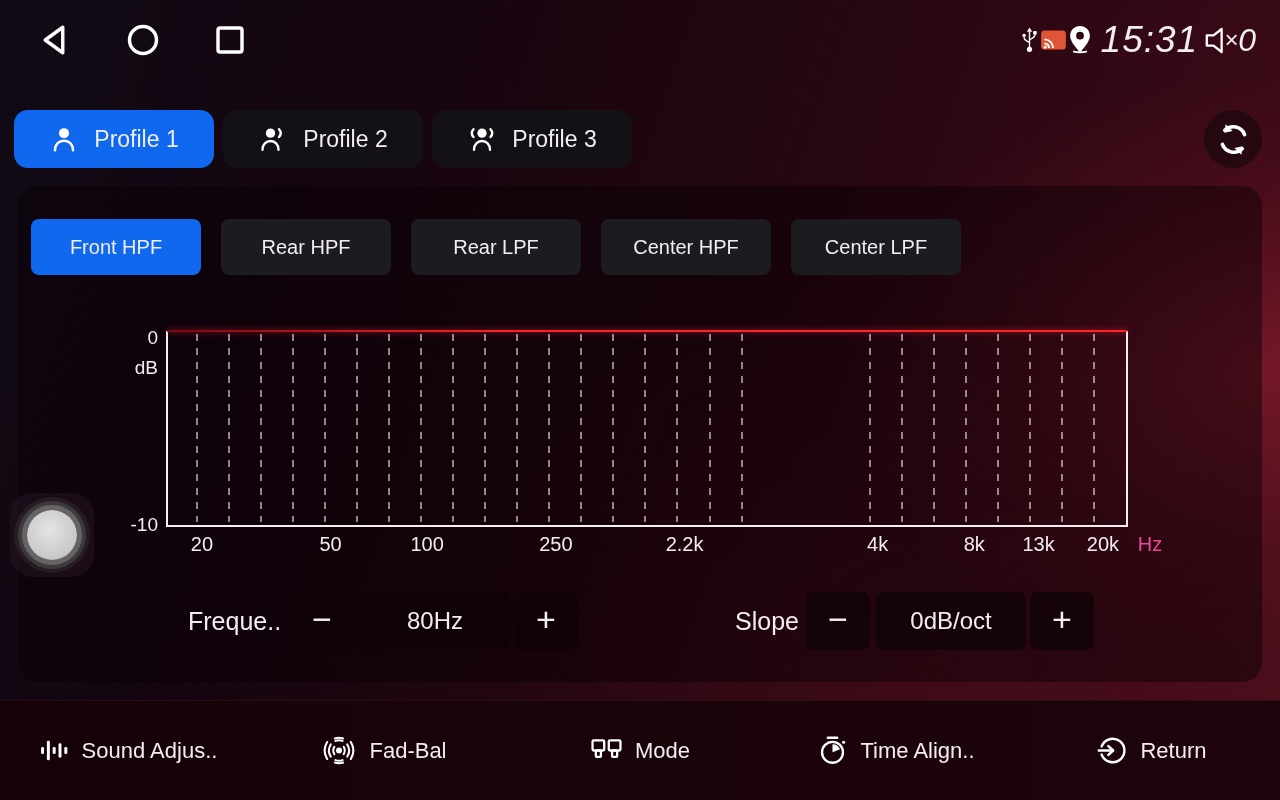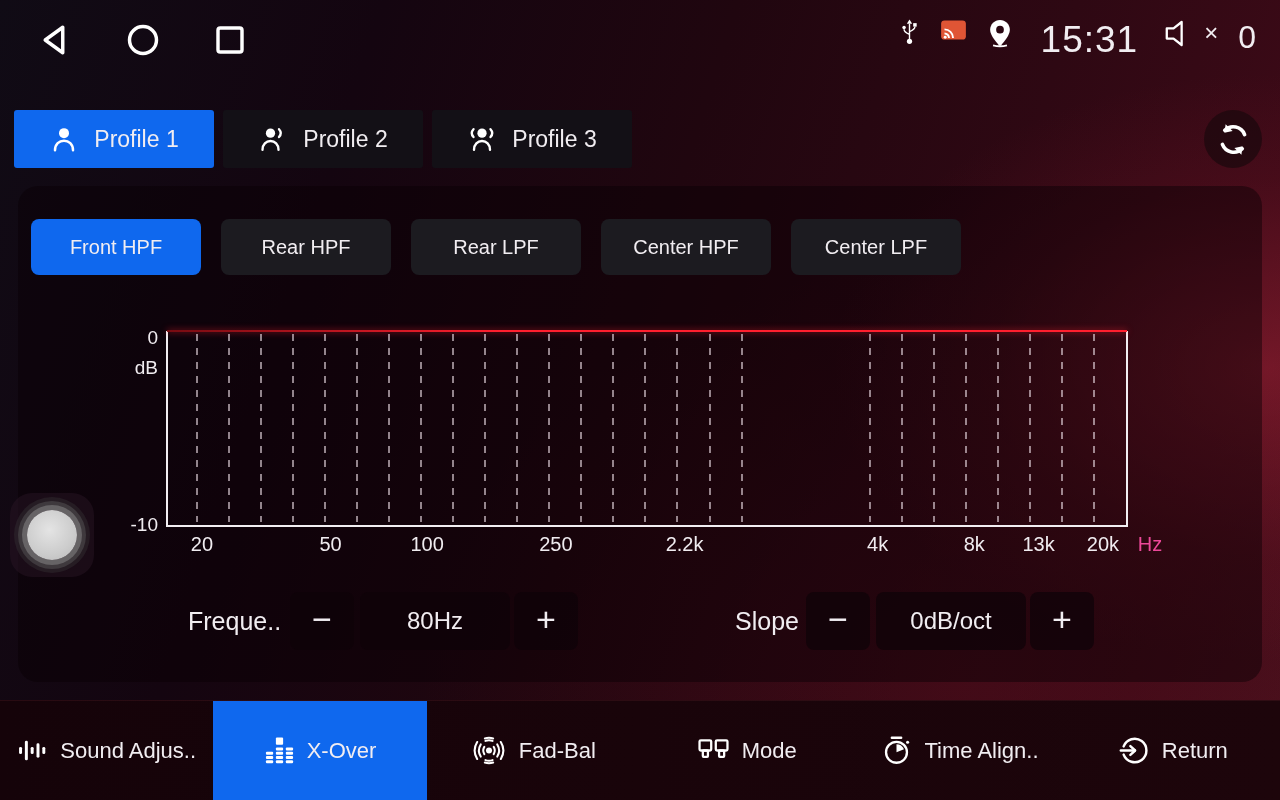--- a/index.html
+++ b/index.html
@@ -10,27 +10,27 @@
     background:
       radial-gradient(620px 420px at 99% 46%, rgba(195,42,64,0.40), rgba(125,22,40,0.18) 45%, rgba(0,0,0,0) 70%),
       radial-gradient(900px 700px at 75% 85%, rgba(120,18,34,0.22), rgba(0,0,0,0) 60%),
       linear-gradient(108deg,#100b15 0%,#140510 25%,#20060f 48%,#2e0813 70%,#3c0a17 88%,#47101c 100%);
     background-color:#140409;
   }
   
   .statusbar{position:absolute;top:0;left:0;right:0;height:80px;display:flex;align-items:center;padding:0 24px;box-sizing:border-box;}
   .sys-navs{display:flex;align-items:center;gap:51px;margin-left:14px;}
   .sys-navs .sbtn{width:36px;height:36px;display:flex;align-items:center;justify-content:center;}
-  .status-right{margin-left:auto;display:flex;align-items:flex-start;gap:20px;}
+  .status-right{margin-left:auto;display:flex;align-items:center;gap:0;font-style:italic;}
   .clock{font-size:37px;font-weight:400;letter-spacing:1px;margin:0 6px 0 8px;}
   .vol-x{font-size:24px;margin-left:-2px;}
   .vol-0{font-size:32px;}
   
   .profile-row{position:absolute;top:110px;left:14px;display:flex;gap:9px;}
-  .profile-btn{width:200px;height:58px;border-radius:3px;background:#131016;display:flex;align-items:center;justify-content:center;gap:15px;font-size:23px;}
+  .profile-btn{width:200px;height:58px;border-radius:14px;background:#131016;display:flex;align-items:center;justify-content:center;gap:15px;font-size:23px;}
   .profile-btn.active{background:#0f68ee;}
   .refresh-btn{position:absolute;top:110px;right:18px;width:58px;height:58px;border-radius:50%;background:rgba(28,8,14,0.75);display:flex;align-items:center;justify-content:center;}
   
   .panel{position:absolute;top:186px;left:18px;width:1244px;height:496px;border-radius:20px;background:rgba(8,1,5,0.45);}
   .ftabs{position:absolute;top:219px;left:31px;display:flex;gap:20px;border-radius:27px;}
   .ftab{width:170px;height:56px;border-radius:8px;background:#1c1b20;display:flex;align-items:center;justify-content:center;font-size:20px;}
   .ftab.active{background:#0f68ee;}
   
   .chart-plot{position:absolute;left:166px;top:331px;width:962px;height:196px;
     border-left:2px solid #f2eef2;border-right:2px solid #f2eef2;border-bottom:2px solid #f2eef2;box-sizing:border-box;}
@@ -242,39 +242,20 @@
         <svg viewBox="0 0 24 24" width="31" height="31" fill="#fff">
           <rect x="1.6" y="9.2" width="2.3" height="5.6" rx="1.1"></rect>
           <rect x="6.1" y="4.4" width="2.3" height="15.2" rx="1.1"></rect>
           <rect x="10.6" y="9.2" width="2.3" height="5.6" rx="1.1"></rect>
           <rect x="15.1" y="6.4" width="2.3" height="11.2" rx="1.1"></rect>
           <rect x="19.6" y="9.2" width="2.3" height="5.6" rx="1.1"></rect>
         </svg>
       </span>
       <span>Sound Adjus..</span>
     </div>
-    <div class="nav-item active">
-      <span class="icon">
-        <svg viewBox="0 0 24 24" width="31" height="31" fill="#fff">
-          <rect x="1.5" y="13" width="5.6" height="2.3" rx="0.8"></rect>
-          <rect x="1.5" y="16.3" width="5.6" height="2.3" rx="0.8"></rect>
-          <rect x="1.5" y="19.6" width="5.6" height="2.3" rx="0.8"></rect>
-          <rect x="9.2" y="2" width="5.6" height="5.6" rx="0.8"></rect>
-          <rect x="9.2" y="9.7" width="5.6" height="2.3" rx="0.8"></rect>
-          <rect x="9.2" y="13" width="5.6" height="2.3" rx="0.8"></rect>
-          <rect x="9.2" y="16.3" width="5.6" height="2.3" rx="0.8"></rect>
-          <rect x="9.2" y="19.6" width="5.6" height="2.3" rx="0.8"></rect>
-          <rect x="16.9" y="9.7" width="5.6" height="2.3" rx="0.8"></rect>
-          <rect x="16.9" y="13" width="5.6" height="2.3" rx="0.8"></rect>
-          <rect x="16.9" y="16.3" width="5.6" height="2.3" rx="0.8"></rect>
-          <rect x="16.9" y="19.6" width="5.6" height="2.3" rx="0.8"></rect>
-        </svg>
-      </span>
-      <span>X-Over</span>
-    </div>
     <div class="nav-item">
       <span class="icon">
         <svg viewBox="0 0 26 24" width="36" height="33" fill="none" stroke="#fff" stroke-width="1.5" stroke-linecap="round">
           <circle cx="13" cy="12" r="2.2" fill="#fff" stroke="none"></circle>
           <path d="M9.6 9.4a4.8 4.8 0 000 5.2"></path>
           <path d="M7 7.6a8.4 8.4 0 000 8.8"></path>
           <path d="M4.4 5.8a12 12 0 000 12.4"></path>
           <path d="M16.4 9.4a4.8 4.8 0 010 5.2"></path>
           <path d="M19 7.6a8.4 8.4 0 010 8.8"></path>
           <path d="M21.6 5.8a12 12 0 010 12.4"></path>

